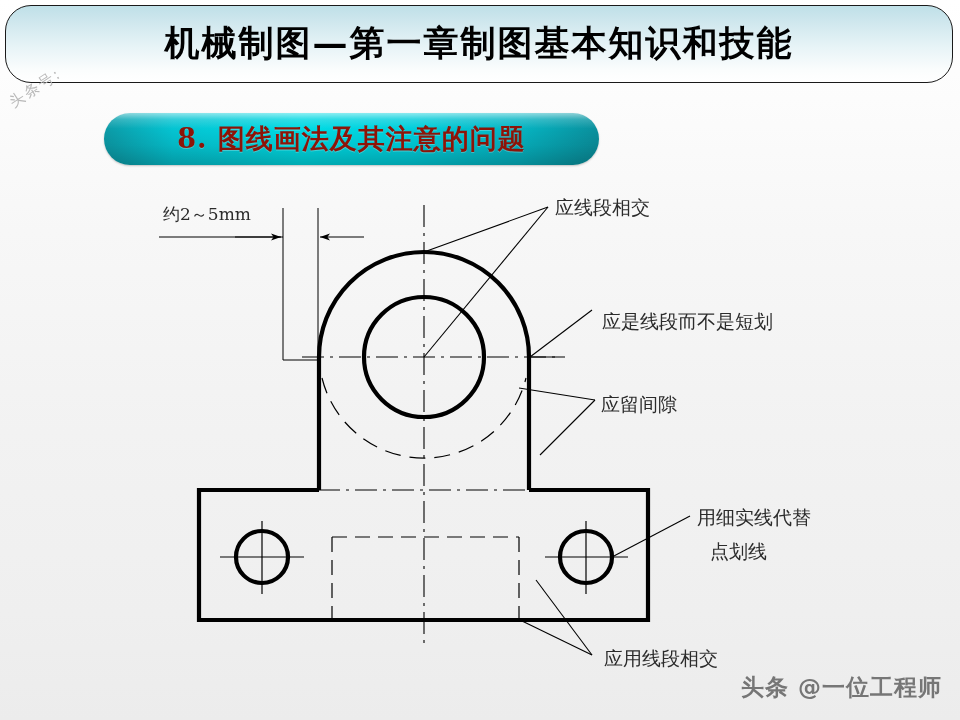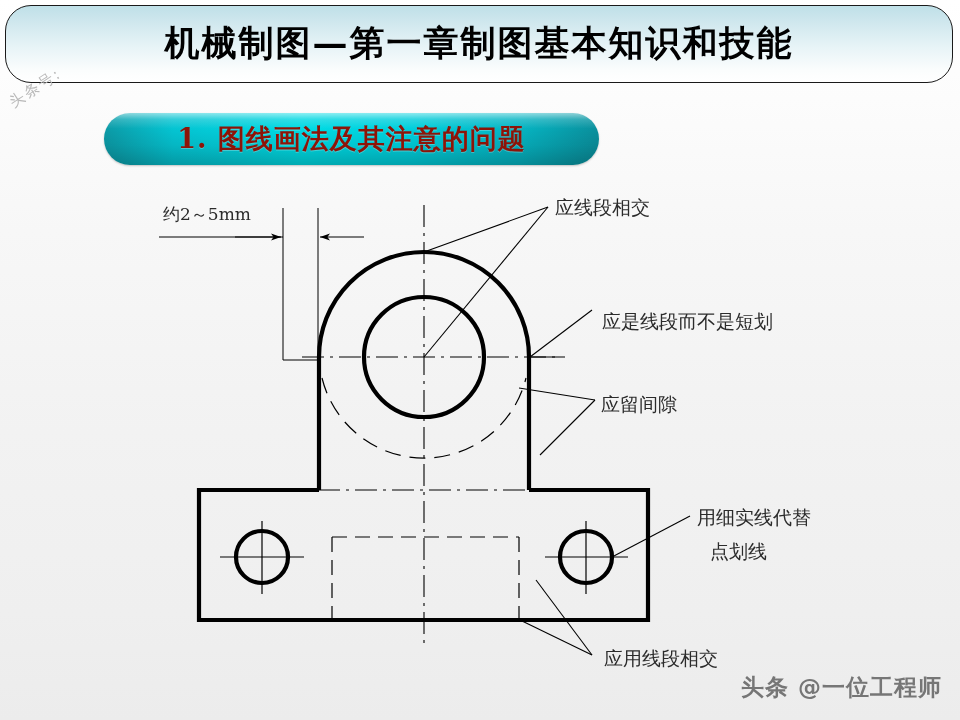--- a/index.html
+++ b/index.html
@@ -140,21 +140,21 @@
 </head>
 <body>
 
 <div id="slide">
 
   <div id="header-box">
     <span id="header-title">机械制图—第一章制图基本知识和技能</span>
   </div>
 
   <div id="subtitle-banner">
-    <span id="subtitle-text">1. 图线画法及其注意的问题</span>
+    <span id="subtitle-text">8. 图线画法及其注意的问题</span>
   </div>
 
   <div id="wm-corner">头条号:</div>
   <div id="wm-bottom">头条 @一位工程师</div>
 
   <svg id="drawing" viewBox="0 0 960 720">
 
     <defs>
       <marker id="arrowR" markerWidth="11" markerHeight="8" refX="10" refY="4" orient="auto" markerUnits="userSpaceOnUse">
         <path d="M0,0.6 L10,4 L0,7.4 L2.6,4 Z" fill="#000"></path>

